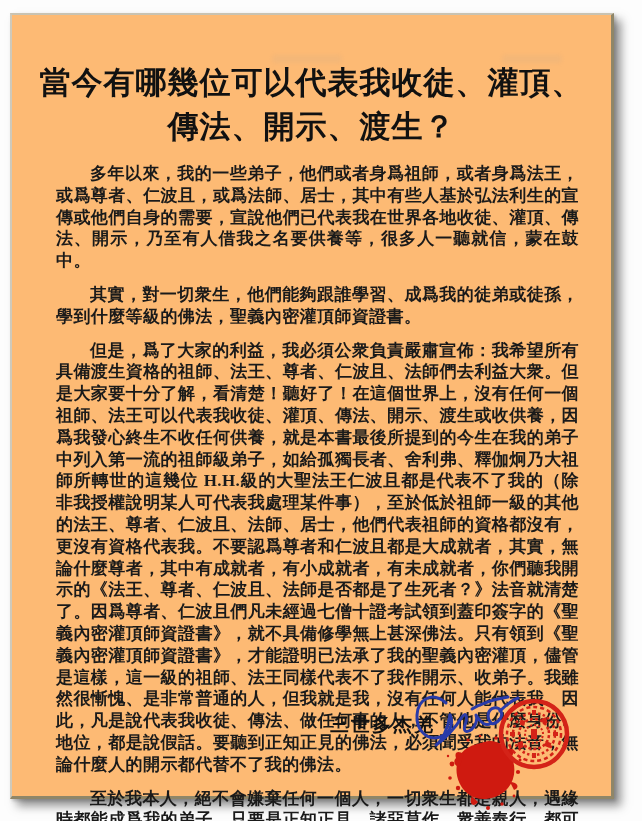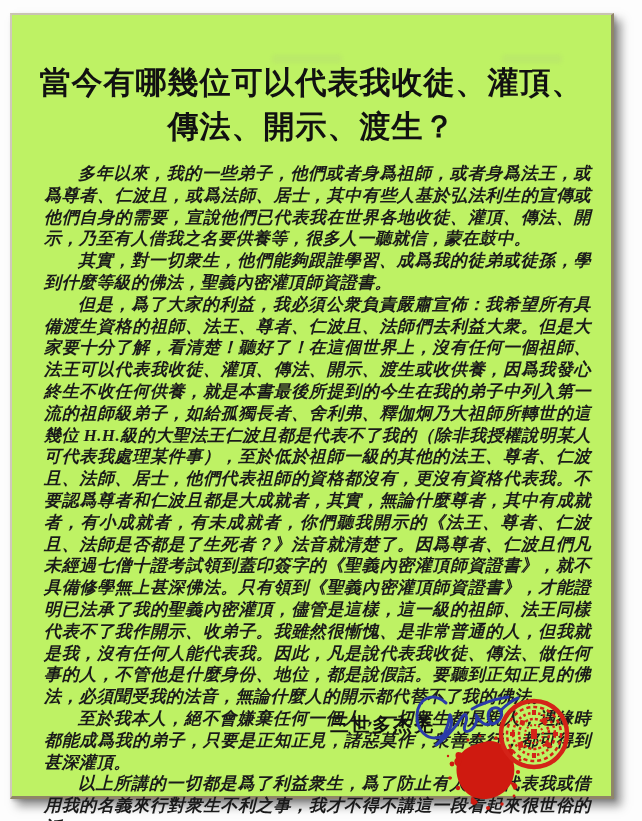--- a/index.html
+++ b/index.html
@@ -3,39 +3,39 @@
 <meta charset="utf-8">
 <style>
   html,body{margin:0;padding:0;}
   body{
     width:642px;height:821px;position:relative;overflow:hidden;
     background:#fdfdfd;
     font-family:"Liberation Serif","DejaVu Serif",serif;
   }
   .page{
     position:absolute;left:10px;top:13px;width:604px;height:786px;
-    background:#bef264;
+    background:#fdba74;
     border-top:2px solid #c9c3b2;
     border-left:2px solid #cfc9ba;
     border-right:3px solid #8f8668;
     border-bottom:3px solid #8f8668;
     box-shadow:7px 7px 9px rgba(60,60,60,.55), 2px 2px 3px rgba(120,120,120,.35);
     box-sizing:border-box;
   }
   .doc-title{
     margin:46px auto 0 auto;width:544px;
     text-align:center;font-size:31px;font-weight:bold;color:#111;
     line-height:1.42;letter-spacing:1px;
   }
   .doc-body{
     margin:14px 20px 0 32px;
     font-size:17px;font-weight:bold;color:#1a1a1a;
     line-height:21.8px;text-align:justify;letter-spacing:.4px;
   }
-  .doc-body p{margin:0;text-indent:2em;font-style:italic;}
+  .doc-body p{margin:12px;text-indent:2em;}
   .sig-block{position:absolute;left:0;top:676px;width:604px;height:110px;}
   .sig-name{
     position:absolute;left:318px;top:21px;
     font-size:19px;font-weight:bold;color:#111;letter-spacing:2px;text-align:center;
   }
   .sig-script{position:absolute;left:400px;top:-2px;width:110px;height:62px;}
   .fingerprint{position:absolute;left:432px;top:43px;width:80px;height:76px;}
   .round-seal{position:absolute;left:486px;top:7px;width:72px;height:72px;}
   .smudge{position:absolute;background:rgba(160,160,160,.10);filter:blur(2px);border-radius:3px;}
 </style>

